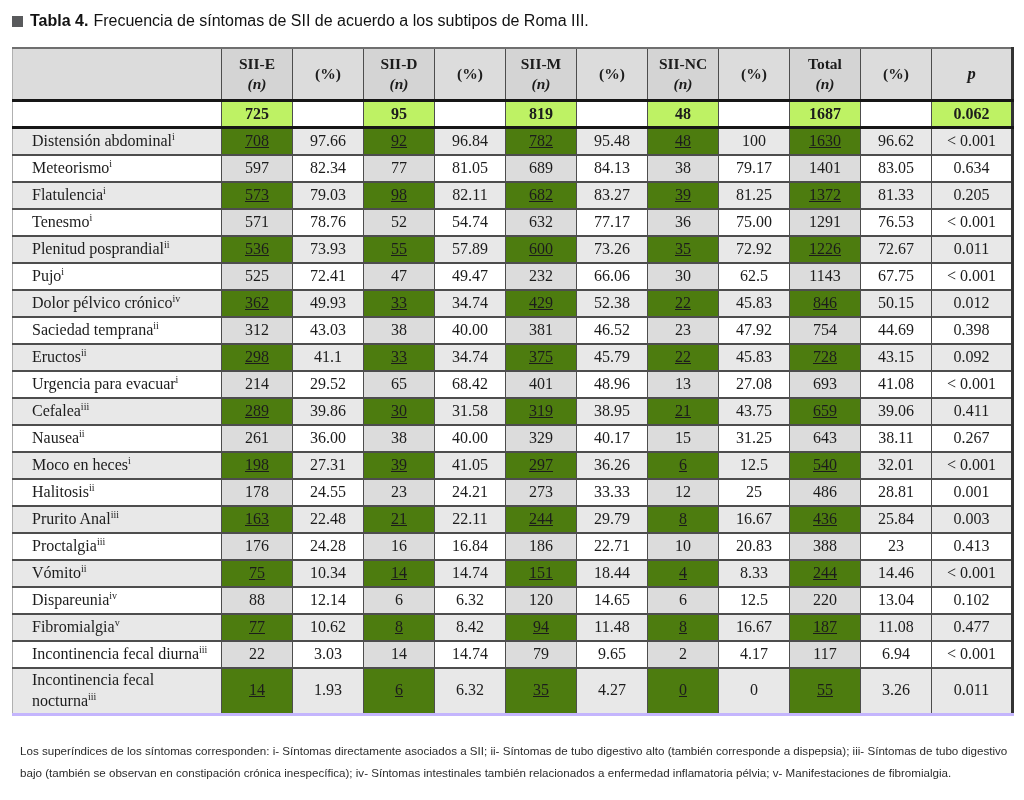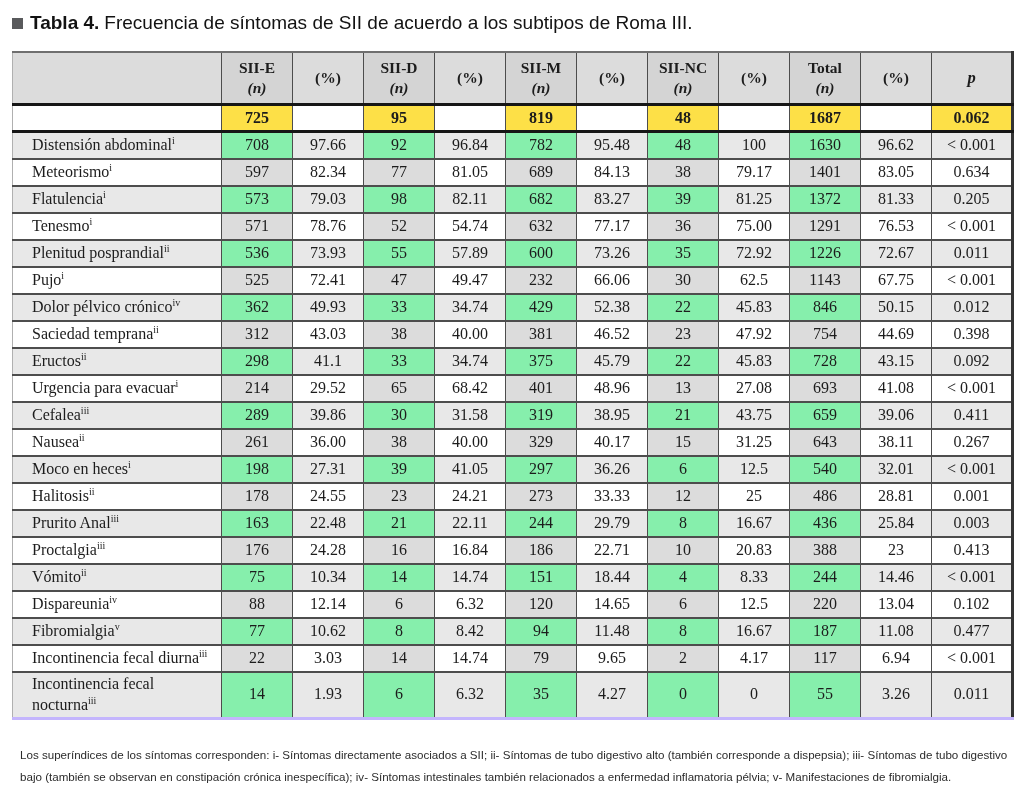--- a/index.html
+++ b/index.html
@@ -8,21 +8,21 @@
     background: #ffffff;
     font-family: "Liberation Serif", "DejaVu Serif", serif;
     color: #1c1c1c;
     overflow: hidden;
   }
   .page { padding: 10px 12px; }
 
   
   .caption {
     font-family: "Liberation Sans", "DejaVu Sans", sans-serif;
-    font-size: 19px; color: #121212;
+    font-size: 16px; color: #121212;
     margin: 2px 0 17px 0;
     display: flex; align-items: center;
   }
   .bullet {
     display: inline-block; width: 11px; height: 11px;
     background: #595a5c; margin-right: 7px; flex: 0 0 auto;
   }
   .caption-label { font-weight: 700; margin-right: 5px; }
 
   
@@ -51,28 +51,28 @@
   }
   .tbl thead th.n-col { background: #d4d4d4; }
   .h-bottom { font-style: italic; }
   th.p-col .h-top { font-style: italic; font-size: 16.5px; }
 
   
   tr.counts-row td {
     height: 22px; font-weight: 700; font-size: 16px;
     border-bottom: 3px solid #161616;
   }
-  tr.counts-row td.filled { background: #fde047; }
+  tr.counts-row td.filled { background: #bef264; }
 
   
   tbody td { font-size: 16px; height: 23px; line-height: 1.3; }
   td.label-cell { text-align: left; padding-left: 19px; padding-right: 4px; }
   tr.shaded td { background: #e8e8e8; }
   tbody td.n-col { background: #dcdcdc; }
-  tr.shaded td.n-col { background: #86efac; }
+  tr.shaded td.n-col { background: #4d7c0f; text-decoration: underline; }
   sup { font-size: 10px; line-height: 0; vertical-align: super; }
 
   
   .footnote {
     margin: 24px 0 0 8px;
     font-family: "Liberation Sans", "DejaVu Sans", sans-serif;
     font-size: 11.6px; line-height: 1.95; color: #2b2b2b;
     width: 1000px;
   }
 </style>

